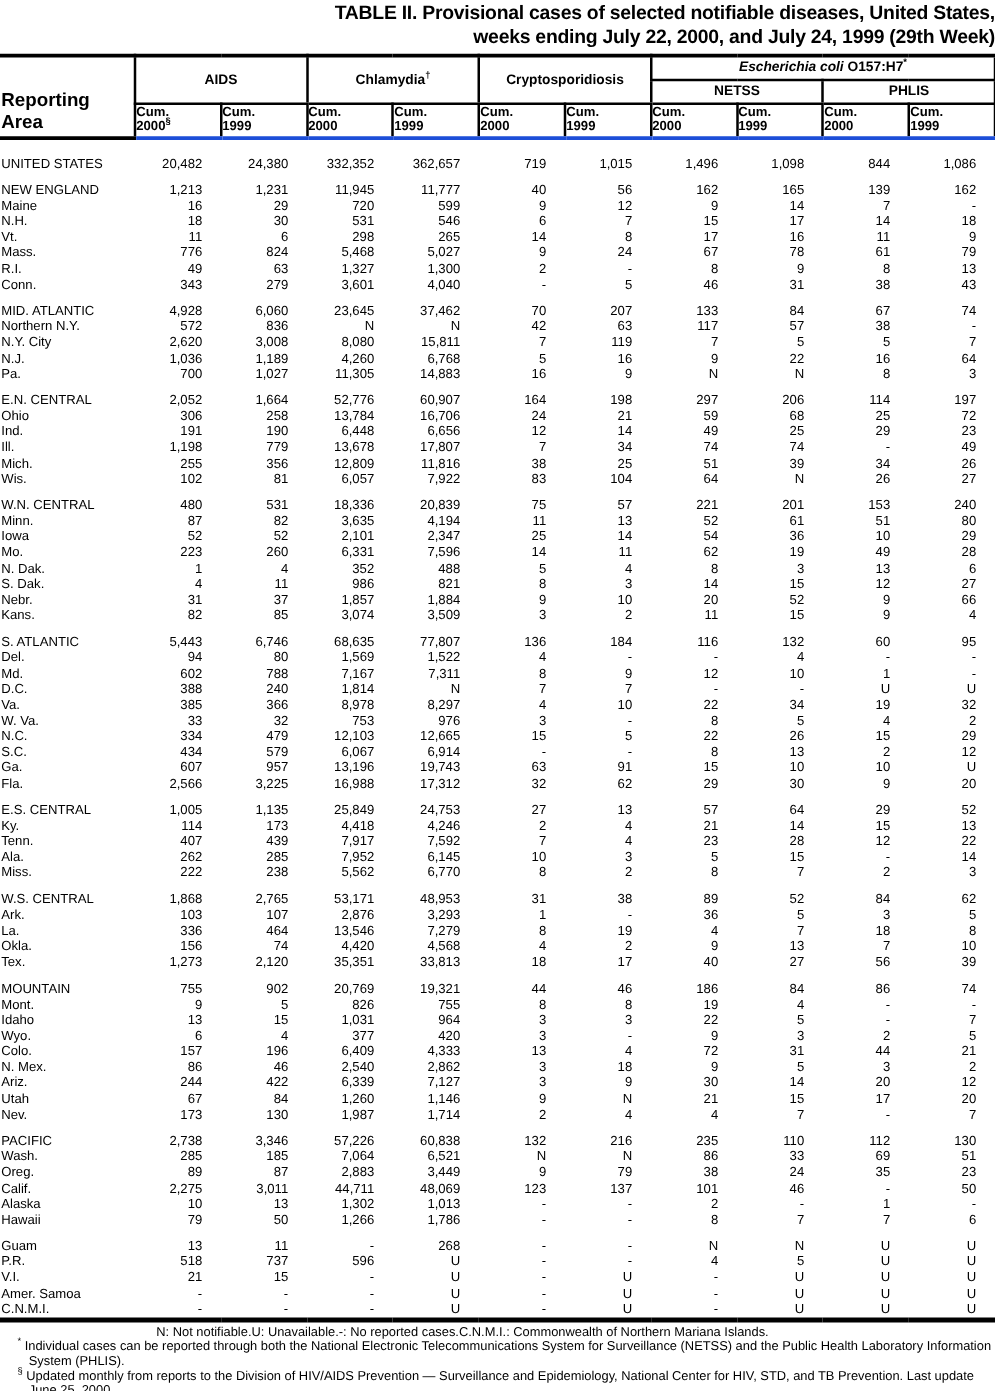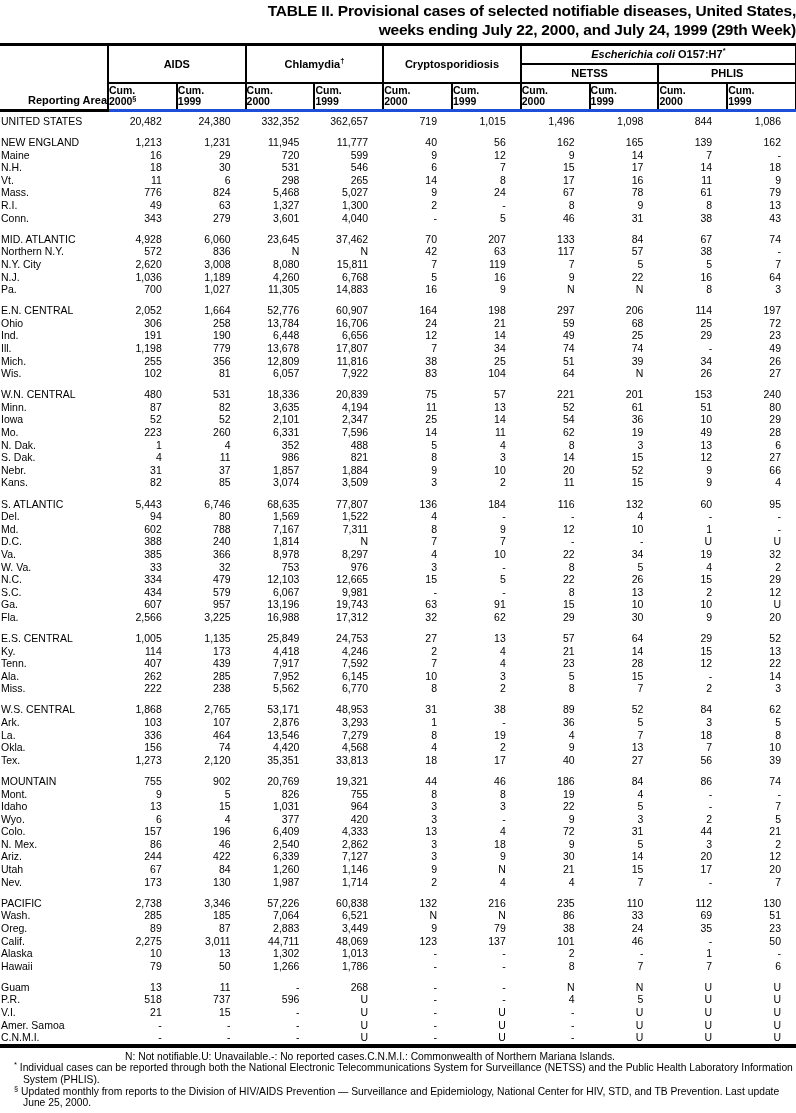--- a/index.html
+++ b/index.html
@@ -22,21 +22,21 @@
     border-bottom:4px solid #000;
   }
   col.c-area { width:108px; }
   col.c-d { width:68.8px; }
 
   thead th { font-weight:bold; padding:0; }
   tr.hr1 { height:19px; }
   tr.hr2 { height:19px; }
   tr.hr3 { height:28px; }
   th.area-h {
-    text-align:right; vertical-align:bottom; font-size:11px;
+    text-align:left; vertical-align:bottom; font-size:15px;
     padding:0 0 3px 1px; border-bottom:3px solid #000;
   }
   th.grp {
     text-align:center; vertical-align:middle; font-size:11px;
     border-bottom:2px solid #000;
   }
   .vl { border-left:2px solid #000; }
   .vr { border-right:2px solid #000; }
   th.cum {
     border-left:2px solid #000; border-right:2px solid #000;
@@ -45,21 +45,21 @@
     font-size:10.5px; line-height:11.5px;
   }
   sup { font-size:7.5px; vertical-align:super; line-height:0; }
 
   tbody td {
     font-size:10.5px; height:12.6px; line-height:12.6px;
     text-align:right; padding:0 15px 0 0;
     white-space:nowrap; overflow:hidden;
   }
   tbody td.area { text-align:left; padding:0 0 0 1px; }
-  tbody tr:first-child td { padding-top:3px; height:15.6px;margin-left:33px; }
+  tbody tr:first-child td { padding-top:13px; height:15.6px;margin-left:33px; }
   tr.gap td { height:8.5px; padding:0; }
 
   .footnotes { padding-top:3px; font-size:10.3px; line-height:11.6px; }
   .legend { display:flex; justify-content:center; width:740px; }
   .note { padding-left:23px; text-indent:-9px; }
 </style>
 </head>
 <body>
 
 <div class="page">
@@ -594,21 +594,21 @@
           <td>22</td>
           <td>26</td>
           <td>15</td>
           <td>29</td>
         </tr>
         <tr>
           <td class="area">S.C.</td>
           <td>434</td>
           <td>579</td>
           <td>6,067</td>
-          <td>9,981</td>
+          <td>6,914</td>
           <td>-</td>
           <td>-</td>
           <td>8</td>
           <td>13</td>
           <td>2</td>
           <td>12</td>
         </tr>
         <tr>
           <td class="area">Ga.</td>
           <td>607</td>

